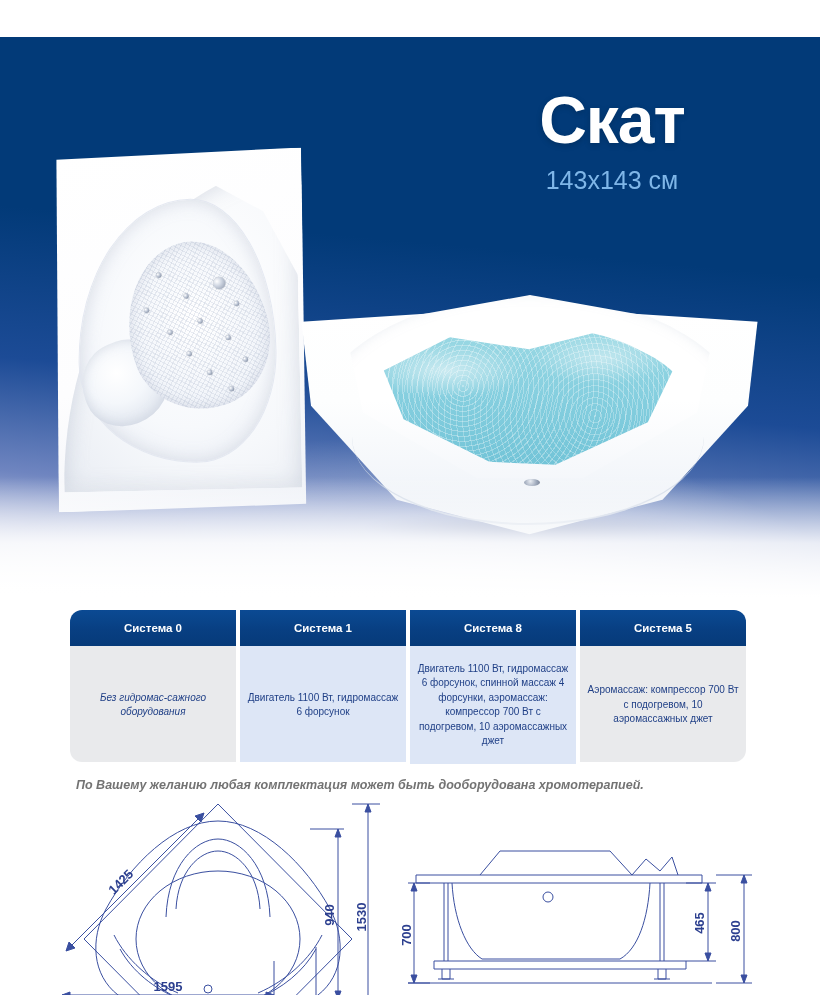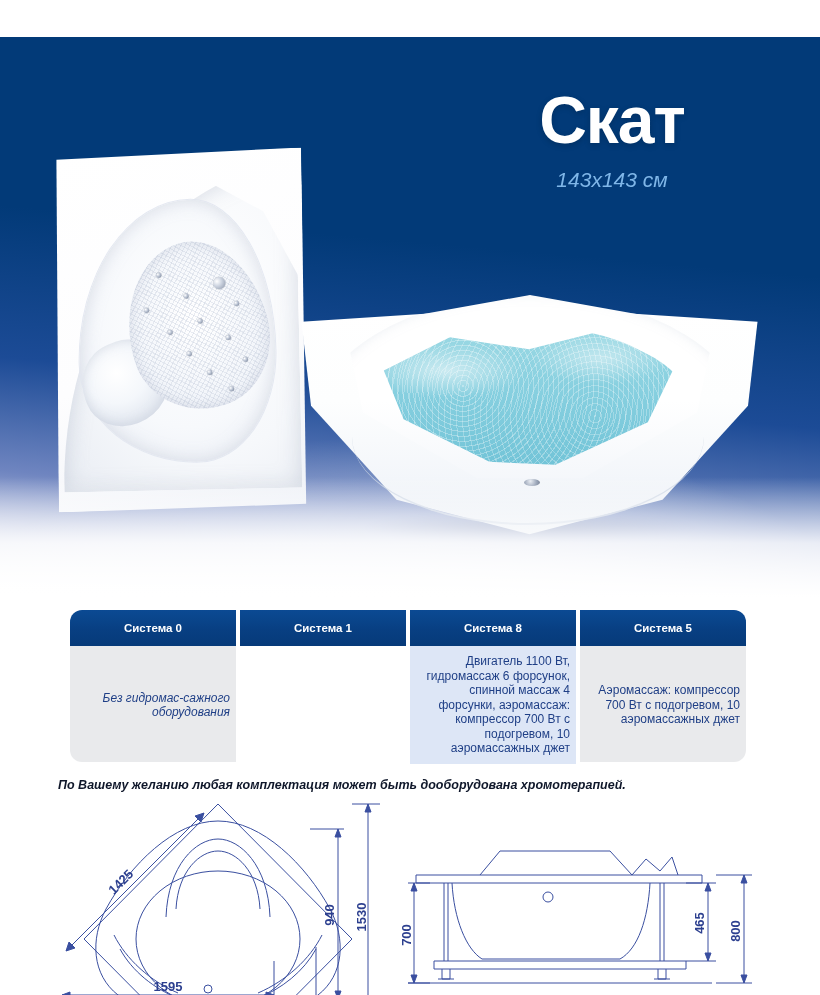--- a/index.html
+++ b/index.html
@@ -22,21 +22,21 @@
     position:absolute;left:0;right:0;bottom:0;height:120px;
     background:linear-gradient(180deg,rgba(255,255,255,0) 0%,rgba(255,255,255,.85) 55%,#fff 100%);
   }
 
   .title-wrap{position:absolute;right:48px;top:50px;text-align:center;width:320px;}
   .title{
     color:#ffffff;font-size:66px;line-height:66px;font-weight:bold;
     letter-spacing:-1px;text-shadow:0 2px 6px rgba(0,0,0,.18);margin:0;
   }
   .subtitle{
-    color:#7fb6e8;font-size:21px;line-height:22px;margin-top:16px;font-weight:normal;font-style:italic;
+    color:#7fb6e8;font-size:25px;line-height:22px;margin-top:16px;font-weight:normal;
   }
 
   
   .panel-top{
     position:absolute;left:55px;top:113px;width:250px;height:360px;
     transform:rotate(-1.2deg);
   }
   .panel-sheet{
     position:absolute;inset:0;
     background:linear-gradient(160deg,#ffffff 0%,#fdfdfe 55%,#eef1f7 100%);
@@ -125,31 +125,31 @@
   .sys-row{display:flex;gap:4px;align-items:flex-start;}
   .sys-col{flex:1 1 0;display:flex;flex-direction:column;border-radius:13px;}
   .sys-head{
     background:linear-gradient(180deg,#0b4a93 0%,#083f82 55%,#063a79 100%);
     color:#ffffff;font-size:11.5px;font-weight:bold;text-align:center;
     padding:12px 2px 11px;line-height:13px;
   }
   .sys-col:first-child .sys-head{border-top-left-radius:12px;}
   .sys-col:last-child  .sys-head{border-top-right-radius:12px;}
   .sys-cell{
-    background:#e9eaec;color:#1f3f86;font-size:12px;line-height:14.5px;
-    text-align:right;padding:22px 6px 20px;height:74px;box-sizing:content-box;
+    background:#e9eaec;color:#1f3f86;font-size:10px;line-height:14.5px;
+    text-align:center;padding:22px 6px 20px;height:74px;box-sizing:content-box;
     display:flex;align-items:center;justify-content:center;
   }
   .sys-col.alt .sys-cell{background:#dde6f6;}
   .sys-col:first-child .sys-cell{border-bottom-left-radius:12px;font-style:italic;}
   .sys-col:last-child  .sys-cell{border-bottom-right-radius:12px;}
   .sys-col.tall .sys-cell{padding:10px 6px 10px;height:98px;}
   .sys-note{
-    position:absolute;left:58px;top:741px;width:720px;
-    color:#0f172a;font-size:12.5px;font-style:italic;font-weight:bold;
+    position:absolute;left:76px;top:741px;width:720px;
+    color:#737373;font-size:12.5px;font-style:italic;font-weight:bold;
   }
 
   
   .drawings{position:absolute;left:0;top:762px;width:820px;height:233px;}
   .dimtext{fill:#2c3f8f;font-family:"Liberation Sans","DejaVu Sans",sans-serif;
     font-size:13px;font-weight:bold;}
   svg{display:block;}
 </style>
 </head>
 <body>
@@ -200,20 +200,21 @@
   <div class="systems">
     <div class="sys-row">
 
       <div class="sys-col">
         <div class="sys-head">Система 0</div>
         <div class="sys-cell">Без гидромас-сажного оборудования</div>
       </div>
 
       <div class="sys-col alt">
         <div class="sys-head">Система 1</div>
+        <div class="sys-cell">Двигатель 1100 Вт, гидромассаж 6 форсунок</div>
       </div>
 
 
       <div class="sys-col alt tall">
         <div class="sys-head">Система 8</div>
         <div class="sys-cell">Двигатель 1100 Вт, гидромассаж 6 форсунок, спинной массаж 4 форсунки, аэромассаж: компрессор 700 Вт с подогревом, 10 аэромассажных джет</div>
       </div>
 
       <div class="sys-col">
         <div class="sys-head">Система 5</div>

